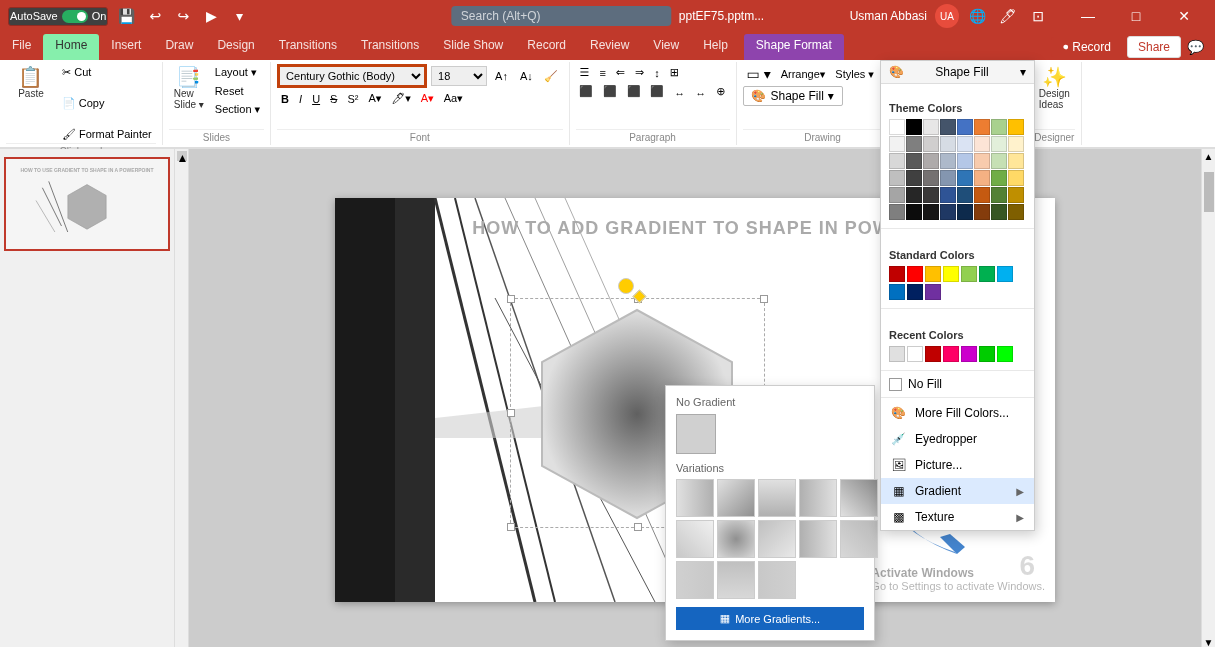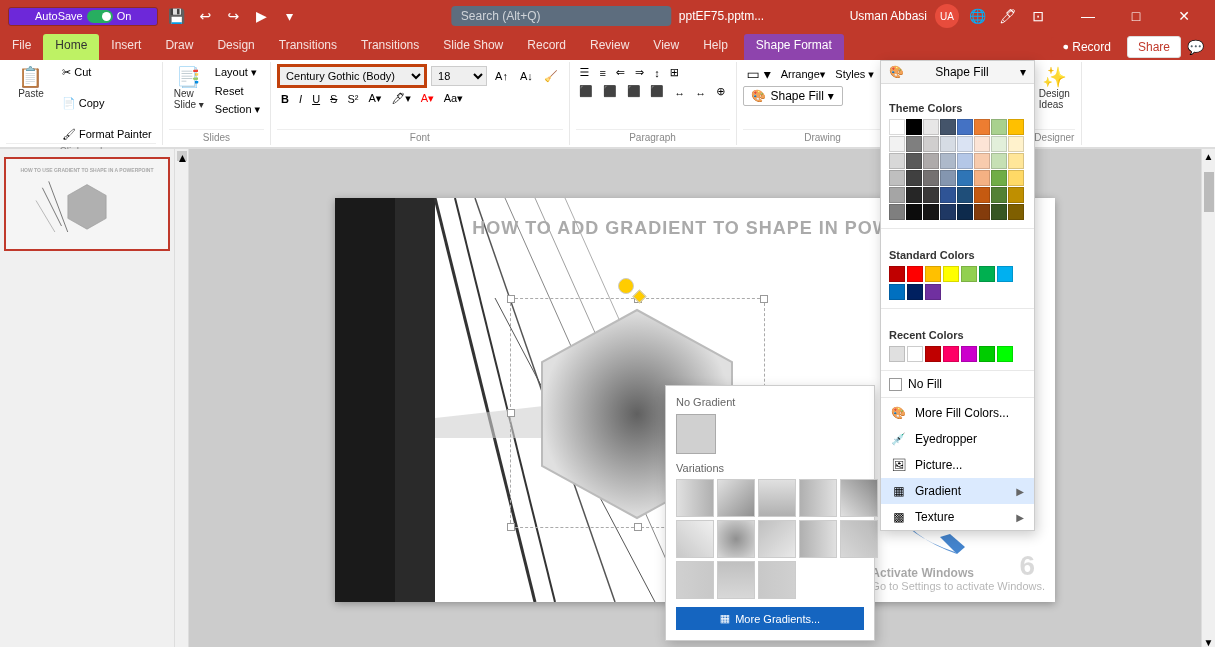--- a/index.html
+++ b/index.html
@@ -9,39 +9,39 @@
     .title-bar {
       height: 32px;
       background: #c0392b;
       display: flex;
       align-items: center;
       justify-content: space-between;
       padding: 0 8px;
       color: white;
     }
     .title-bar-left { display: flex; align-items: center; gap: 8px; }
-    .autosave-badge { background: #6d28d9; border: 1px solid #922b21; border-radius: 3px; padding: 2px 26px; font-size: 11px; display: flex; align-items: center; gap: 4px; }
+    .autosave-badge { background: #404040; border: 1px solid #922b21; border-radius: 3px; padding: 2px 1px; font-size: 11px; display: flex; align-items: center; gap: 4px; }
     .autosave-toggle { width: 26px; height: 13px; background: #27ae60; border-radius: 7px; display: inline-flex; align-items: center; padding: 0 2px; }
     .autosave-toggle::after { content: ''; width: 9px; height: 9px; background: white; border-radius: 50%; margin-left: auto; }
     .title-bar-icons { display: flex; gap: 6px; align-items: center; }
     .title-bar-icon { width: 22px; height: 22px; display: flex; align-items: center; justify-content: center; cursor: pointer; border-radius: 3px; font-size: 14px; }
     .title-bar-center { position: absolute; left: 50%; transform: translateX(-50%); color: white; font-size: 12px; display: flex; align-items: center; gap: 8px; }
     .search-bar { background: #5d6d7e; border: none; border-radius: 4px; padding: 3px 10px; color: white; width: 220px; font-size: 12px; outline: none; }
     .search-bar::placeholder { color: rgba(255,255,255,0.7); }
     .title-bar-right { display: flex; align-items: center; gap: 8px; margin-left: auto; }
     .user-name { color: white; font-size: 12px; }
     .avatar { width: 24px; height: 24px; background: #e74c3c; border-radius: 50%; display: flex; align-items: center; justify-content: center; color: white; font-size: 10px; }
     .window-controls { display: flex; gap: 2px; margin-left: 8px; }
     .win-btn { width: 46px; height: 32px; display: flex; align-items: center; justify-content: center; cursor: pointer; font-size: 14px; color: white; }
 
     
     .ribbon { background: white; border-bottom: 1px solid #ddd; }
     .ribbon-tabs { display: flex; background: #c0392b; height: 28px; padding-top: 2px; }
     .ribbon-tab { padding: 4px 12px; color: rgba(255,255,255,0.85); font-size: 12px; cursor: pointer; border-radius: 3px 3px 0 0; }
-    .ribbon-tab.active { background: #bef264; color: #333; font-weight: 500; }
+    .ribbon-tab.active { background: #86efac; color: #333; font-weight: 500; }
 
     .ribbon-content { display: flex; align-items: stretch; padding: 2px 0; height: 88px; background: white; border-bottom: 1px solid #ddd; }
     .ribbon-group { display: flex; flex-direction: column; align-items: center; padding: 2px 6px; border-right: 1px solid #e8e8e8; min-width: fit-content; }
     .ribbon-group-content { display: flex; align-items: flex-start; flex: 1; gap: 2px; }
     .ribbon-group-label { font-size: 10px; color: #888; margin-top: auto; padding-top: 2px; text-align: center; border-top: 1px solid #eee; width: 100%; }
     .ribbon-btn { display: flex; flex-direction: column; align-items: center; justify-content: center; padding: 3px 5px; cursor: pointer; border-radius: 3px; min-width: 40px; gap: 1px; }
     .ribbon-btn .icon { font-size: 20px; line-height: 1; }
     .ribbon-btn .label { font-size: 10px; color: #333; }
     .ribbon-btn-sm { display: flex; align-items: center; padding: 2px 4px; cursor: pointer; border-radius: 3px; font-size: 11px; gap: 3px; }
 

